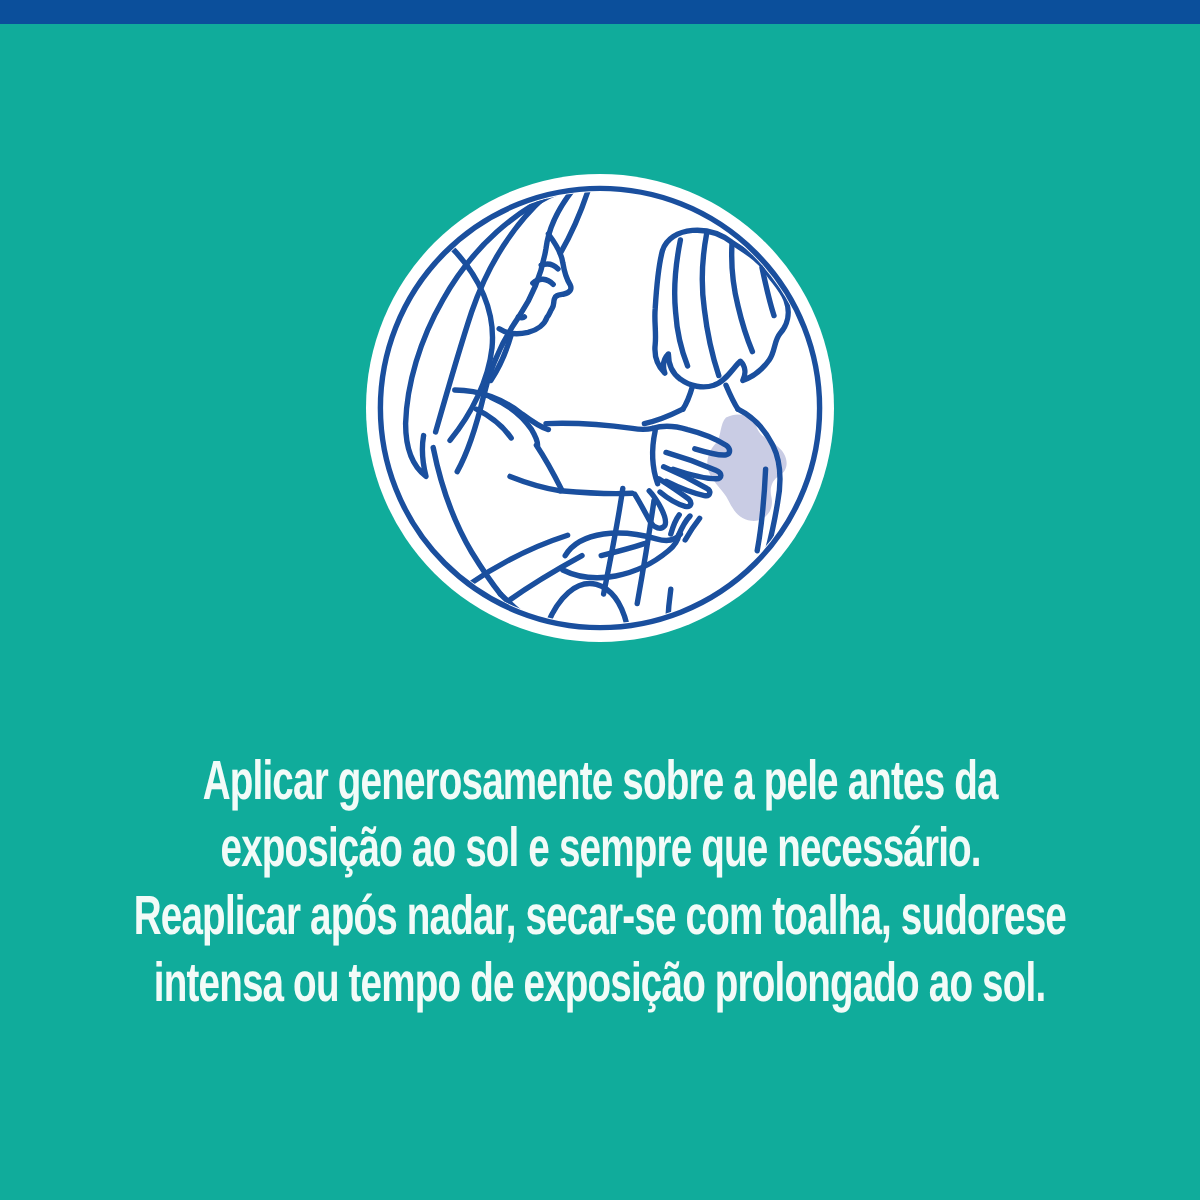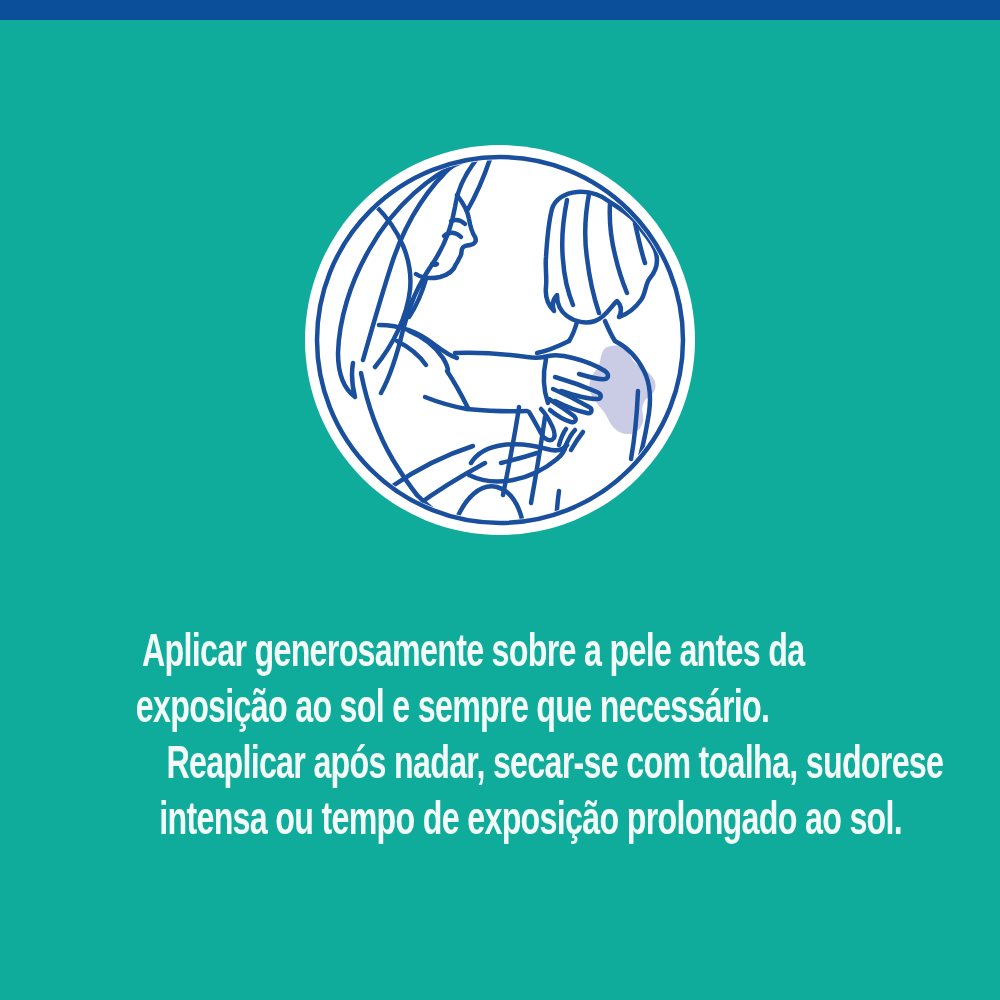--- a/index.html
+++ b/index.html
@@ -18,21 +18,21 @@
   .illustration-wrap{
     position:absolute;
     left:305px;top:145px;
     width:390px;height:390px;
   }
   .illustration-wrap svg{display:block;width:390px;height:390px;}
   .instructions{
     position:absolute;
     left:0;top:622px;
     width:1000px;
-    display:flex;flex-direction:column;align-items:flex-start;
+    display:flex;flex-direction:column;align-items:center;
   }
   .instructions p{
     margin:0;
     white-space:nowrap;
     color:#F2FBF8;
     font-size:46px;
     font-weight:bold;
     letter-spacing:-1px;
     line-height:56px;
     transform:scaleX(0.70);

